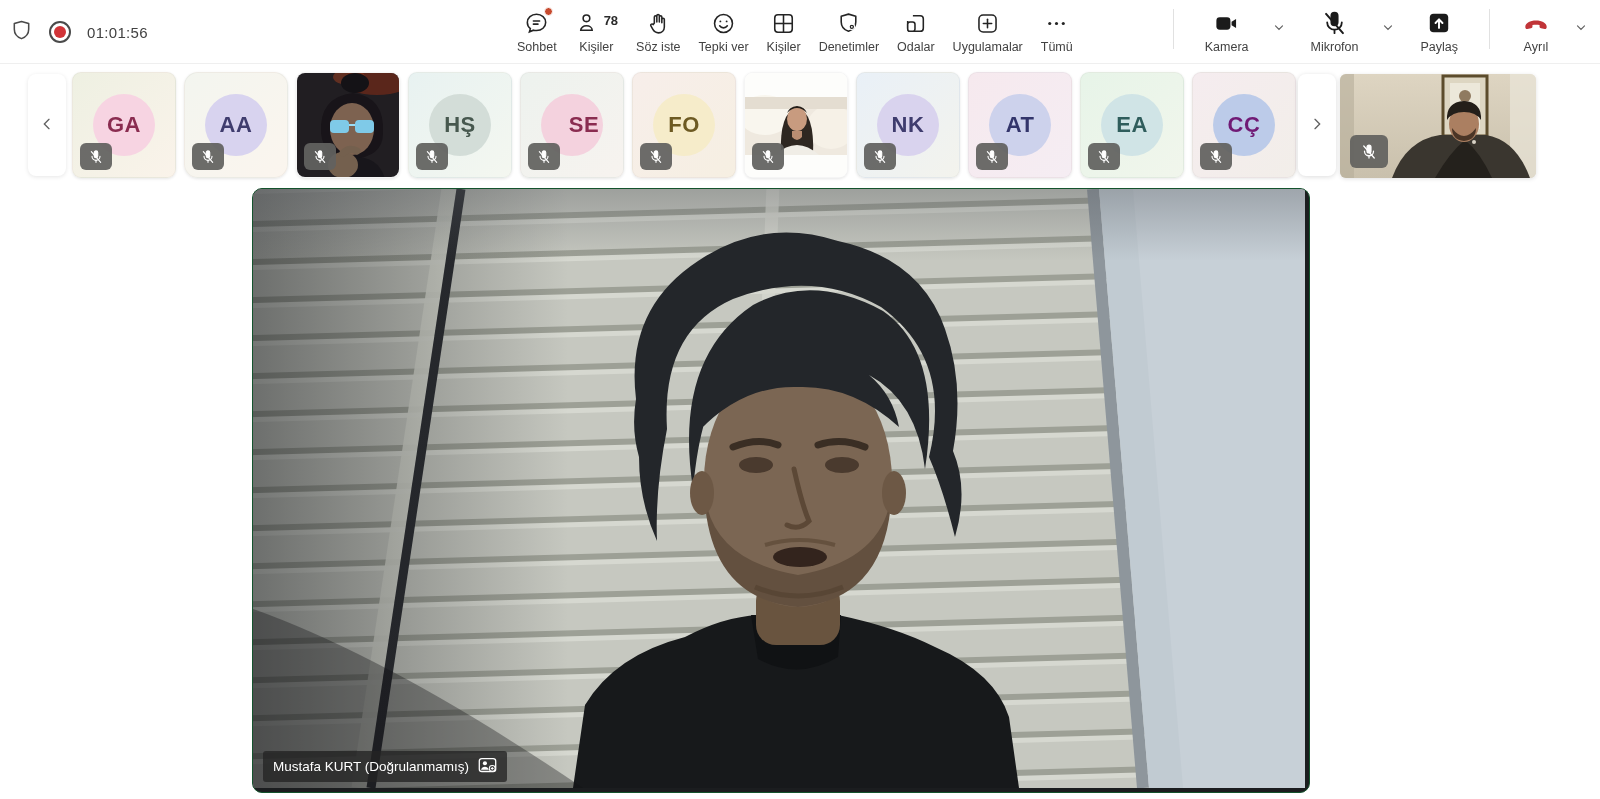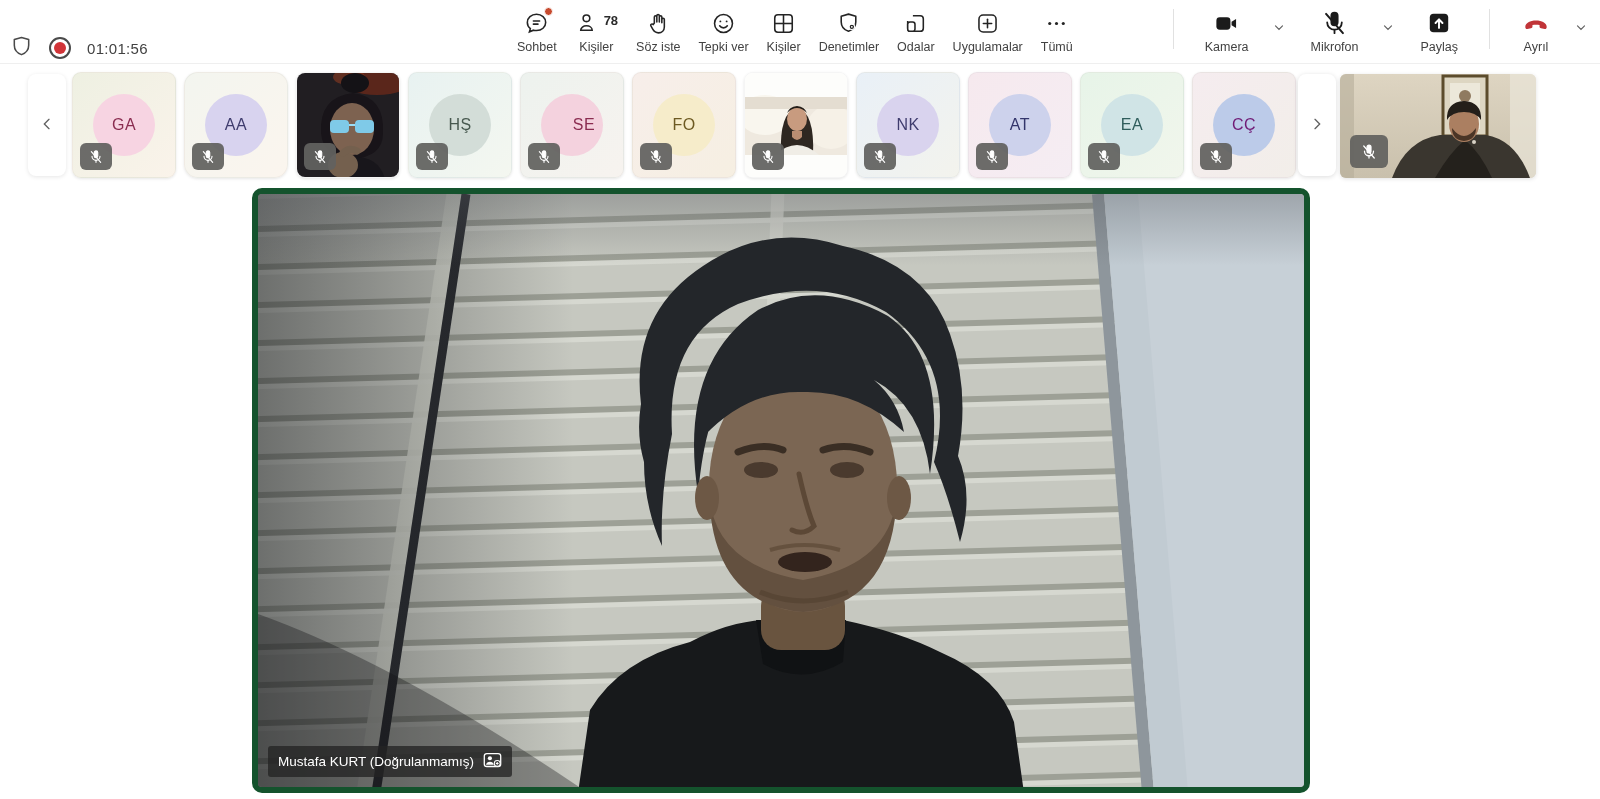--- a/index.html
+++ b/index.html
@@ -10,21 +10,21 @@
     overflow: hidden;
   }
   #app { position: relative; width: 1600px; height: 799px; background: #fff; }
 
   
   .toolbar {
     position: absolute; top: 0; left: 0; right: 0; height: 64px;
     background: #fff; border-bottom: 1px solid #efefef;
   }
   .tb-left {
-    position: absolute; left: 10px; top: 16px; height: 64px;
+    position: absolute; left: 10px; top: 0; height: 64px;
     display: flex; align-items: center; gap: 16px;
   }
   .rec-wrap { width: 22px; height: 22px; border-radius: 50%;
     border: 2.5px solid #4a4a4a; display: flex; align-items: center; justify-content: center; }
   .rec-dot { width: 12px; height: 12px; border-radius: 50%; }
   .timer { font-size: 15px; color: #424242; letter-spacing: .3px; }
 
   .tb-center {
     position: absolute; left: 508px; top: 0; height: 64px;
     display: flex; align-items: flex-start; padding-top: 7px;
@@ -63,39 +63,39 @@
   .ptile {
     position: relative; width: 104px; height: 106px; border-radius: 9px;
     box-shadow: 0 1px 3px rgba(0,0,0,0.10); cursor: pointer; overflow: hidden;
     border: 1px solid rgba(0,0,0,0.04);
   }
   .ptile .avatar {
     position: absolute; left: 50%; top: 50%; transform: translate(-50%,-50%);
     width: 62px; height: 62px; border-radius: 50%;
     display: flex; align-items: center; justify-content: center;
   }
-  .ptile .initials { font-size: 16px; font-weight: 400; letter-spacing: .5px; }
+  .ptile .initials { font-size: 22px; font-weight: 700; letter-spacing: .5px; }
   .ptile .vid { position: absolute; inset: 0; }
   .mic-badge {
     position: absolute; left: 7px; bottom: 7px; width: 32px; height: 27px;
     background: rgba(98,98,95,0.93); border-radius: 6px;
     display: flex; align-items: center; justify-content: center; z-index: 3;
   }
   
   .spotlight {
     position: absolute; left: 1340px; top: 10px; width: 196px; height: 104px;
     border-radius: 6px; overflow: hidden; cursor: pointer;
     box-shadow: 0 1px 4px rgba(0,0,0,0.12);
   }
   .spotlight .mic-badge { width: 38px; height: 33px; left: 10px; bottom: 10px; }
 
   
   .stage-video {
     position: absolute; left: 252px; top: 188px; width: 1058px; height: 605px;
-    border: 6px solid #14532d; border-radius: 10px; overflow: hidden;
+    border: 1px solid #14532d; border-radius: 10px; overflow: hidden;
     background: #1b1d1f; cursor: pointer;
   }
   .stage-video svg.scene { position: absolute; inset: 0; display: block; }
   .name-plate {
     position: absolute; left: 10px; bottom: 10px; z-index: 5;
     background: rgba(36,36,36,0.78); color: #fff;
     display: flex; align-items: center; gap: 9px;
     padding: 6px 10px; border-radius: 3px; font-size: 13.5px;
   }
 </style>

